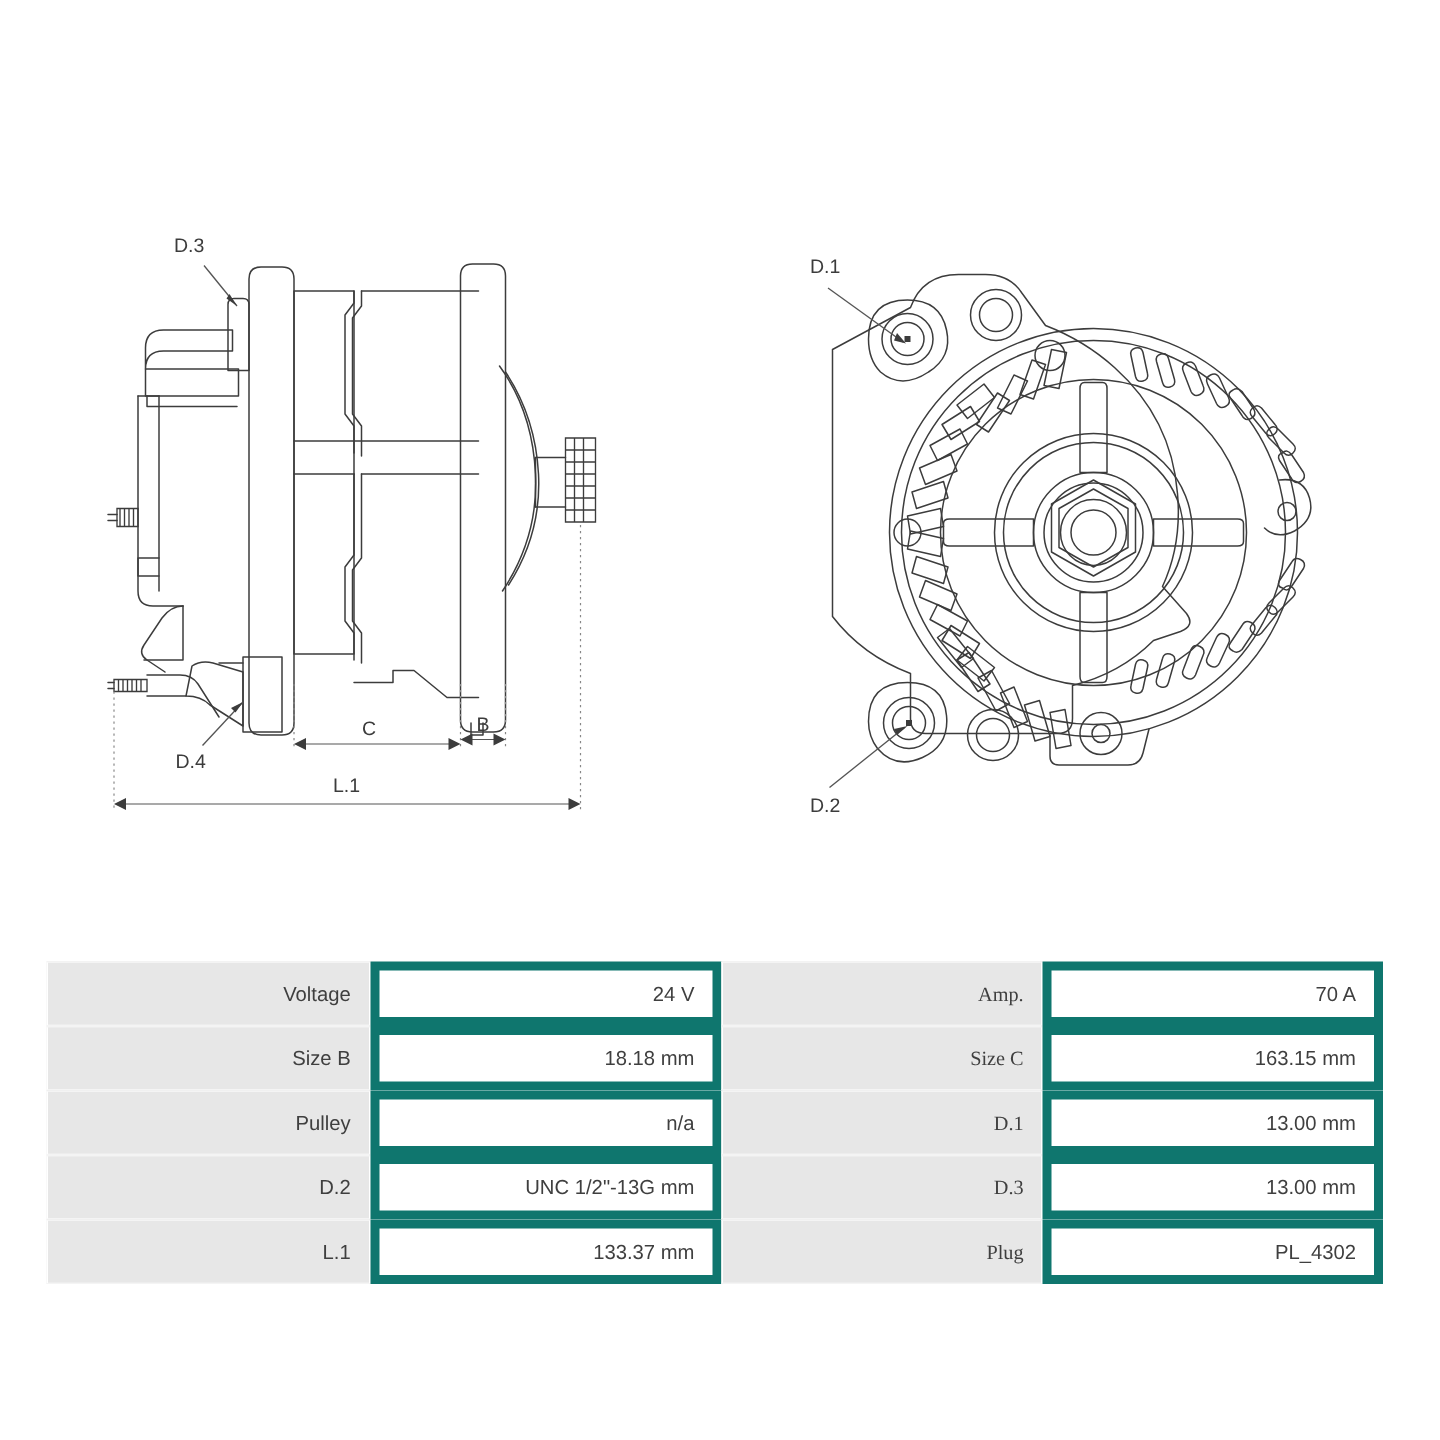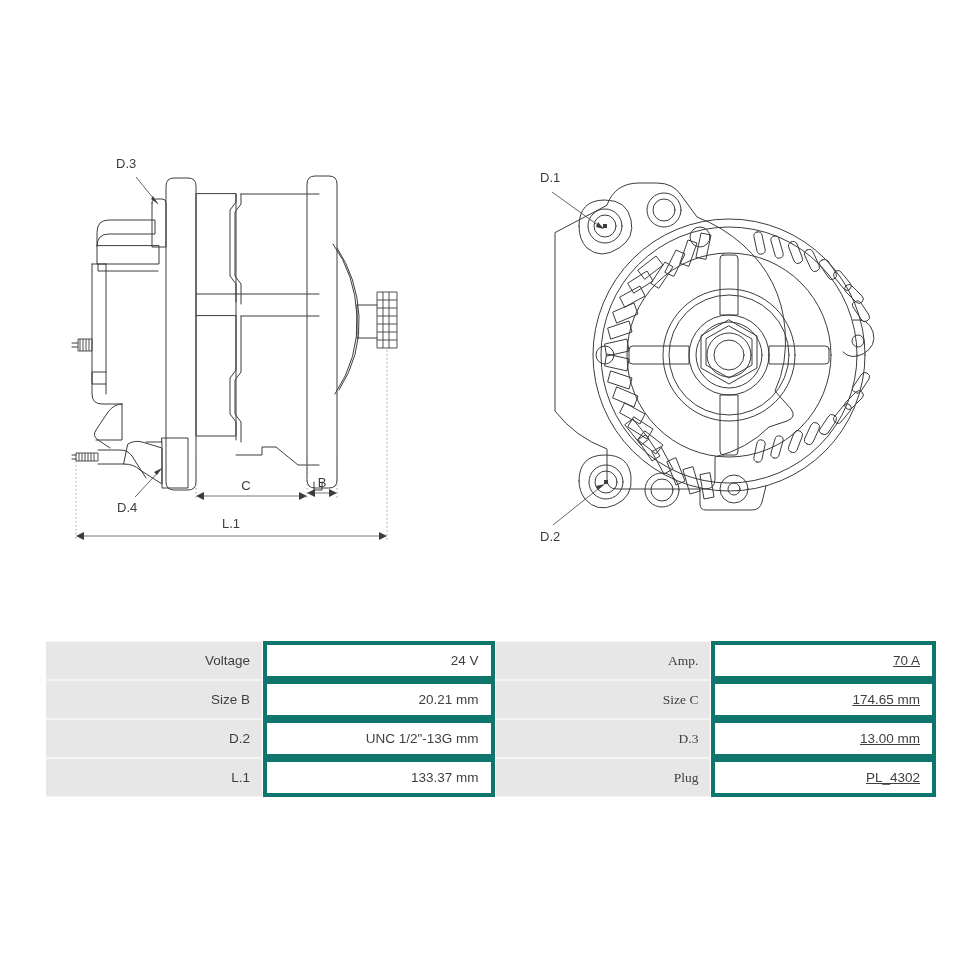--- a/index.html
+++ b/index.html
@@ -25,21 +25,21 @@
     width: 960px;
     height: 610px;
   }
   #drawings svg {
     display: block;
   }
 
   
   #spec-table {
     position: absolute;
-    left: 45px;
+    left: 31px;
     top: 641px;
     width: 891px;
     border-collapse: separate;
     border-spacing: 0;
     font-size: 13.5px;
   }
   #spec-table td {
     height: 31px;
     padding: 0 12px;
     vertical-align: middle;
@@ -50,26 +50,26 @@
     text-align: right;
     color: #3f3f3f;
     border: 1px solid #ffffff;
     border-top-color: #f4f4f4;
     border-bottom-color: #f4f4f4;
   }
   #spec-table td.value {
     background: #ffffff;
     text-align: right;
     color: #3f3f3f;
-    border: 4px solid #0f766e;
+    border: 6px solid #0f766e;
   }
   #spec-table td.c1 { width: 215px; }
   #spec-table td.c2 { width: 213px; }
   #spec-table td.c3 { width: 215px; font-family: Liberation Serif, serif; }
-  #spec-table td.c4 { width: 212px; text-decoration: underline; }
+  #spec-table td.c4 { width: 212px; }
 
   .dim-text {
     font-family: "Liberation Sans", sans-serif;
     font-size: 13px;
     fill: #3c3c3c;
   }
   .ln {
     fill: none;
     stroke: #3c3c3c;
     stroke-width: 1;
@@ -327,23 +327,29 @@
 <table id="spec-table">
   <tbody>
     <tr>
       <td class="label c1">Voltage</td>
       <td class="value c2">24 V</td>
       <td class="label c3">Amp.</td>
       <td class="value c4">70 A</td>
     </tr>
     <tr>
       <td class="label c1">Size B</td>
-      <td class="value c2">20.21 mm</td>
+      <td class="value c2">18.18 mm</td>
       <td class="label c3">Size C</td>
-      <td class="value c4">174.65 mm</td>
+      <td class="value c4">163.15 mm</td>
+    </tr>
+    <tr>
+      <td class="label c1">Pulley</td>
+      <td class="value c2">n/a</td>
+      <td class="label c3">D.1</td>
+      <td class="value c4">13.00 mm</td>
     </tr>
     <tr>
       <td class="label c1">D.2</td>
       <td class="value c2">UNC 1/2"-13G mm</td>
       <td class="label c3">D.3</td>
       <td class="value c4">13.00 mm</td>
     </tr>
     <tr>
       <td class="label c1">L.1</td>
       <td class="value c2">133.37 mm</td>

